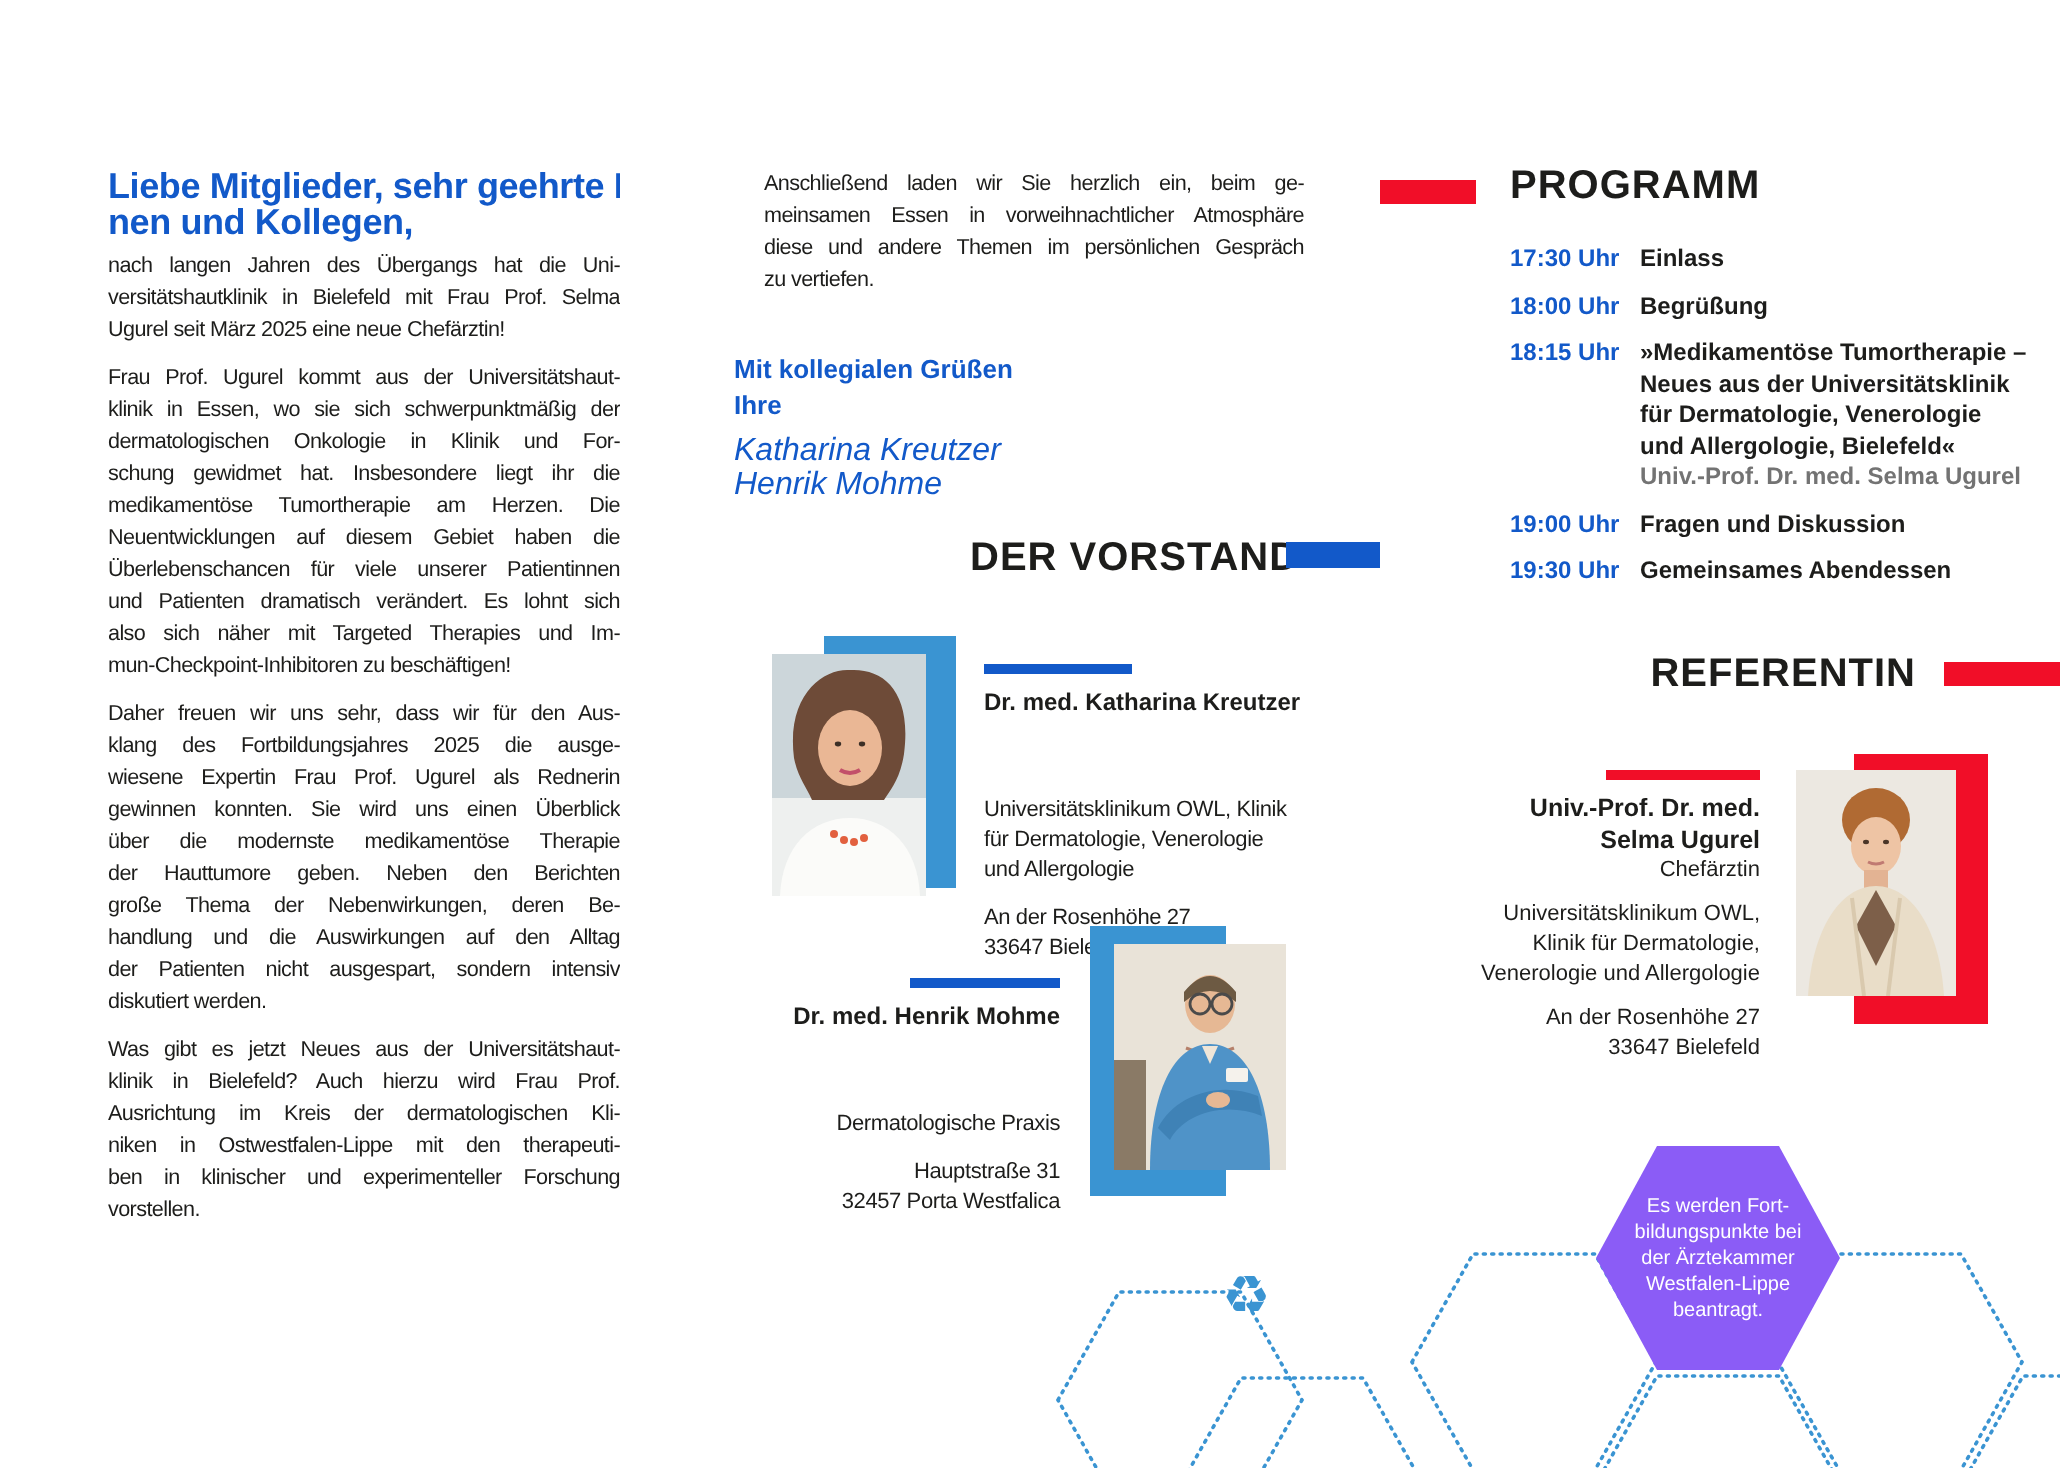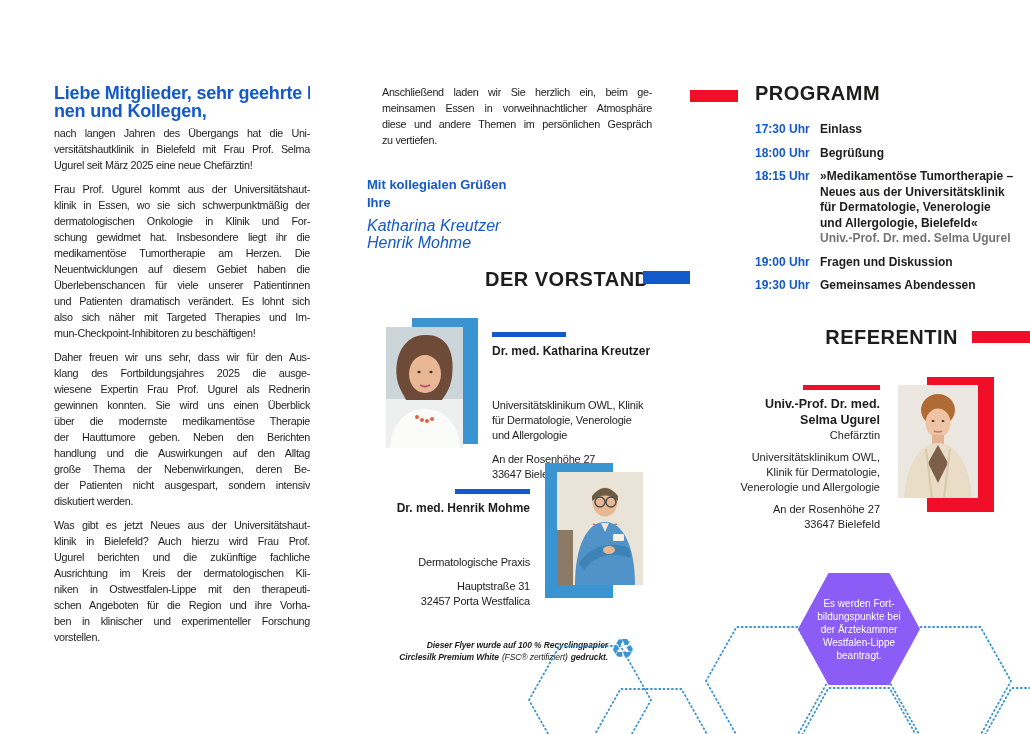--- a/index.html
+++ b/index.html
@@ -106,32 +106,30 @@
         <div class="line jline">also sich näher mit Targeted Therapies und Im-</div>
         <div class="line jline last">mun-Checkpoint-Inhibitoren zu beschäftigen!</div>
       </div>
     <div class="para">
         <div class="line jline">Daher freuen wir uns sehr, dass wir für den Aus-</div>
         <div class="line jline">klang des Fortbildungsjahres 2025 die ausge-</div>
         <div class="line jline">wiesene Expertin Frau Prof. Ugurel als Rednerin</div>
         <div class="line jline">gewinnen konnten. Sie wird uns einen Überblick</div>
         <div class="line jline">über die modernste medikamentöse Therapie</div>
         <div class="line jline">der Hauttumore geben. Neben den Berichten</div>
+        <div class="line jline">große Thema der Nebenwirkungen, deren Be-</div>
         <div class="line jline">handlung und die Auswirkungen auf den Alltag</div>
-        <div class="line jline">große Thema der Nebenwirkungen, deren Be-</div>
         <div class="line jline">der Patienten nicht ausgespart, sondern intensiv</div>
         <div class="line jline last">diskutiert werden.</div>
       </div>
     <div class="para">
         <div class="line jline">Was gibt es jetzt Neues aus der Universitätshaut-</div>
         <div class="line jline">klinik in Bielefeld? Auch hierzu wird Frau Prof.</div>
-        <div class="line jline">Ugurel berichten und die zukünftige fachliche</div>
         <div class="line jline">Ausrichtung im Kreis der dermatologischen Kli-</div>
         <div class="line jline">niken in Ostwestfalen-Lippe mit den therapeuti-</div>
-        <div class="line jline">schen Angeboten für die Region und ihre Vorha-</div>
         <div class="line jline">ben in klinischer und experimenteller Forschung</div>
         <div class="line jline last">vorstellen.</div>
       </div>
   </section>
 
   <section class="abs closing">
       <div class="line jline">Anschließend laden wir Sie herzlich ein, beim ge-</div>
       <div class="line jline">meinsamen Essen in vorweihnachtlicher Atmosphäre</div>
       <div class="line jline">diese und andere Themen im persönlichen Gespräch</div>
       <div class="line jline last">zu vertiefen.</div>
@@ -203,26 +201,20 @@
     <div class="card-name">Dr. med. Henrik Mohme</div>
     <div class="card-lines">
         <div class="line last">Dermatologische Praxis</div>
       </div>
     <div class="card-lines addr">
         <div class="line">Hauptstraße 31</div>
         <div class="line last">32457 Porta Westfalica</div>
       </div>
   </div>
 
-  <div class="abs print-note">
-    <div class="pn-bold">Dieser Flyer wurde auf 100 % Recyclingpapier</div>
-    <div>
-      <span class="pn-bold gap">Circlesilk Premium White</span><span class="pn-light gap">(FSC® zertifiziert)</span><span class="pn-bold">gedruckt.</span>
-    </div>
-  </div>
   <div class="abs recycle">♻</div>
 
   <div class="abs prog-bar"></div>
   <h2 class="abs sec-head prog-head" style="margin:0;">PROGRAMM</h2>
 
   <div class="abs schedule">
     <div class="sch-row">
       <div class="sch-time">17:30 Uhr</div>
       <div class="sch-label">Einlass</div>
     </div>

